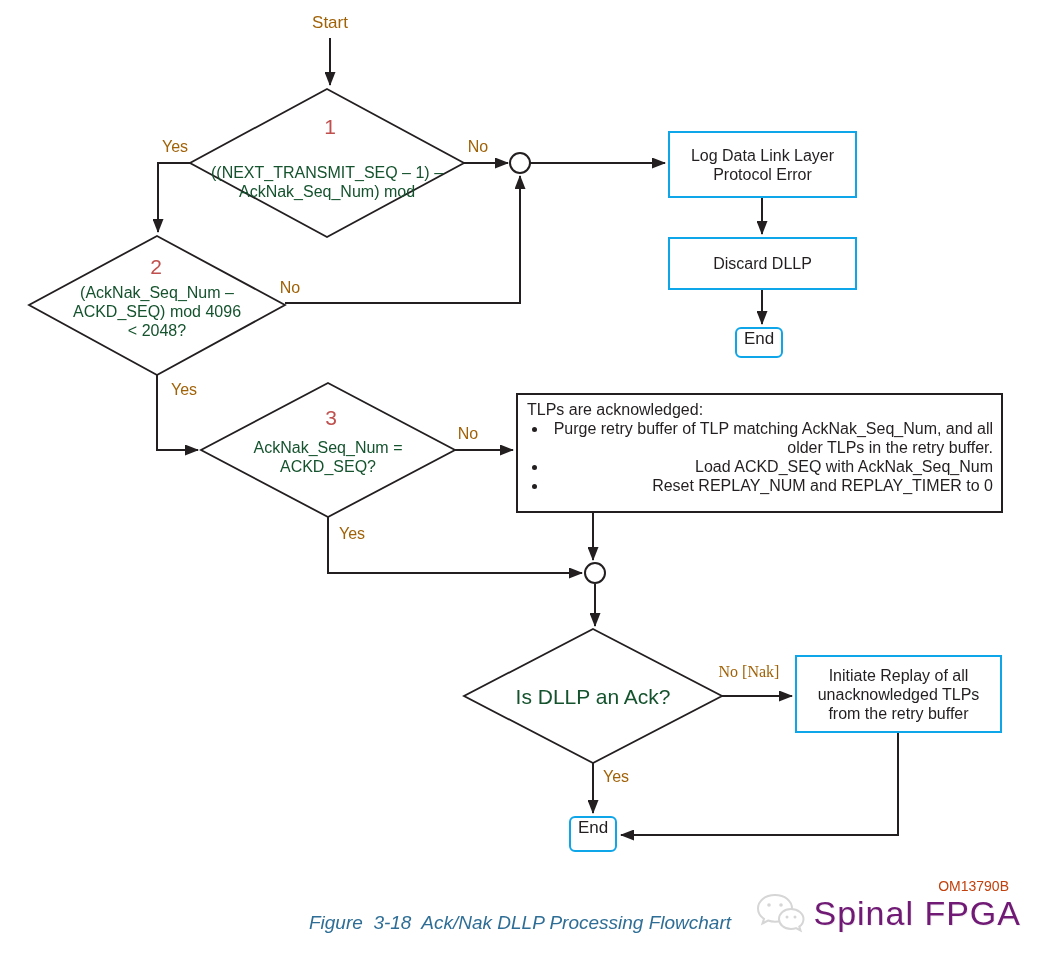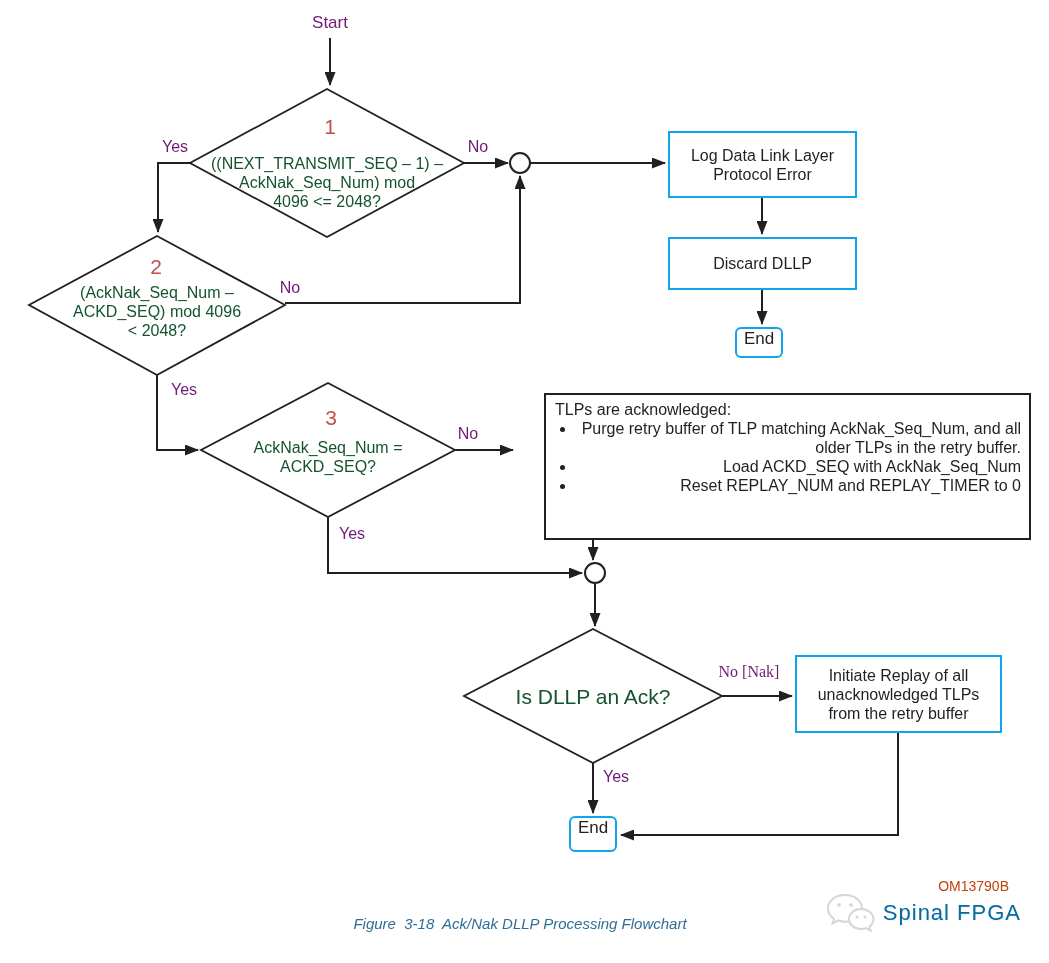--- a/index.html
+++ b/index.html
@@ -4,21 +4,21 @@
 <style>
   html,body { margin:0; padding:0; background:#ffffff; }
   .canvas {
     position:relative; width:1049px; height:963px; background:#ffffff;
     font-family:"Liberation Sans","DejaVu Sans",sans-serif; color:#231f20;
     overflow:hidden;
   }
   svg.wires { position:absolute; left:0; top:0; }
   .lbl {
     position:absolute; transform:translate(-50%,-50%);
-    font-size:16px; line-height:18px; white-space:nowrap; color:#701a75;
+    font-size:16px; line-height:18px; white-space:nowrap; color:#a16207;
   }
   .num {
     position:absolute; transform:translate(-50%,-50%);
     font-size:21px; color:#c0504d;
   }
   .dtext {
     position:absolute; transform:translate(-50%,-50%);
     text-align:center; font-size:16px; line-height:19px; white-space:nowrap; color:#14532d;
   }
   .dtext span { display:block; }
@@ -30,26 +30,26 @@
   .box span { display:block; }
   .endbox { border-radius:6px; justify-content:flex-start; }
   .tlps {
     position:absolute; box-sizing:border-box; border:2px solid #231f20; background:#fff;
     font-size:16px; line-height:19px; text-align:left; padding:5px 8px 4px 9px;
   }
   .tlps ul { margin:0; padding-left:21px; }
   .tlps li { margin:0;text-align:right; }
   .caption {
     position:absolute; transform:translate(-50%,-50%);
-    font-style:italic; font-size:15px; color:#2e6e96; white-space:pre;
+    font-style:italic; font-size:19px; color:#2e6e96; white-space:pre;
   }
   .om-code { position:absolute; font-size:14px; color:#c2410c; }
   .watermark {
     position:absolute; display:flex; align-items:center; gap:8px;
-    color:#0369a1; font-size:22px; letter-spacing:1px;
+    color:#701a75; font-size:34px; letter-spacing:1px;
     text-shadow:-1px -1px 0 #ffffff, 1px 1px 0 #f2f2f2;
     user-select:none;
   }
 </style>
 </head>
 <body>
 
 <div class="canvas">
 
   <svg class="wires" width="1049" height="963" viewBox="0 0 1049 963">
@@ -86,21 +86,20 @@
       <circle cx="595" cy="573" r="10" stroke-width="2"></circle>
     </g>
   </svg>
 
   <div class="lbl" style="left:330px; top:23px; font-size:17px;">Start</div>
 
   <div class="num" style="left:330px; top:127px;">1</div>
   <div class="dtext" style="left:327px; top:182px;">
     <span>((NEXT_TRANSMIT_SEQ – 1) –</span>
     <span>AckNak_Seq_Num) mod</span>
-    <span>4096 &lt;= 2048?</span>
   </div>
   <div class="lbl" style="left:175px; top:147px;">Yes</div>
   <div class="lbl" style="left:478px; top:147px;">No</div>
 
   <div class="num" style="left:156px; top:267px;">2</div>
   <div class="dtext" style="left:157px; top:311px;">
     <span>(AckNak_Seq_Num –</span>
     <span>ACKD_SEQ) mod 4096</span>
     <span>&lt; 2048?</span>
   </div>
@@ -127,21 +126,21 @@
   </div>
 
   <div class="box" style="left:668px; top:237px; width:189px; height:53px;">
     <span>Discard DLLP</span>
   </div>
 
   <div class="box endbox" style="left:735px; top:327px; width:48px; height:31px; font-size:17px;">
     <span>End</span>
   </div>
 
-  <div class="tlps" style="left:544px; top:393px; width:487px; height:147px;">
+  <div class="tlps" style="left:516px; top:393px; width:487px; height:120px;">
     <div>TLPs are acknowledged:</div>
     <ul>
       <li>Purge retry buffer of TLP matching AckNak_Seq_Num, and all older TLPs in the retry buffer.</li>
       <li>Load ACKD_SEQ with AckNak_Seq_Num</li>
       <li>Reset REPLAY_NUM and REPLAY_TIMER to 0</li>
     </ul>
   </div>
 
   <div class="box" style="left:795px; top:655px; width:207px; height:78px;">
     <span>Initiate Replay of all</span>

